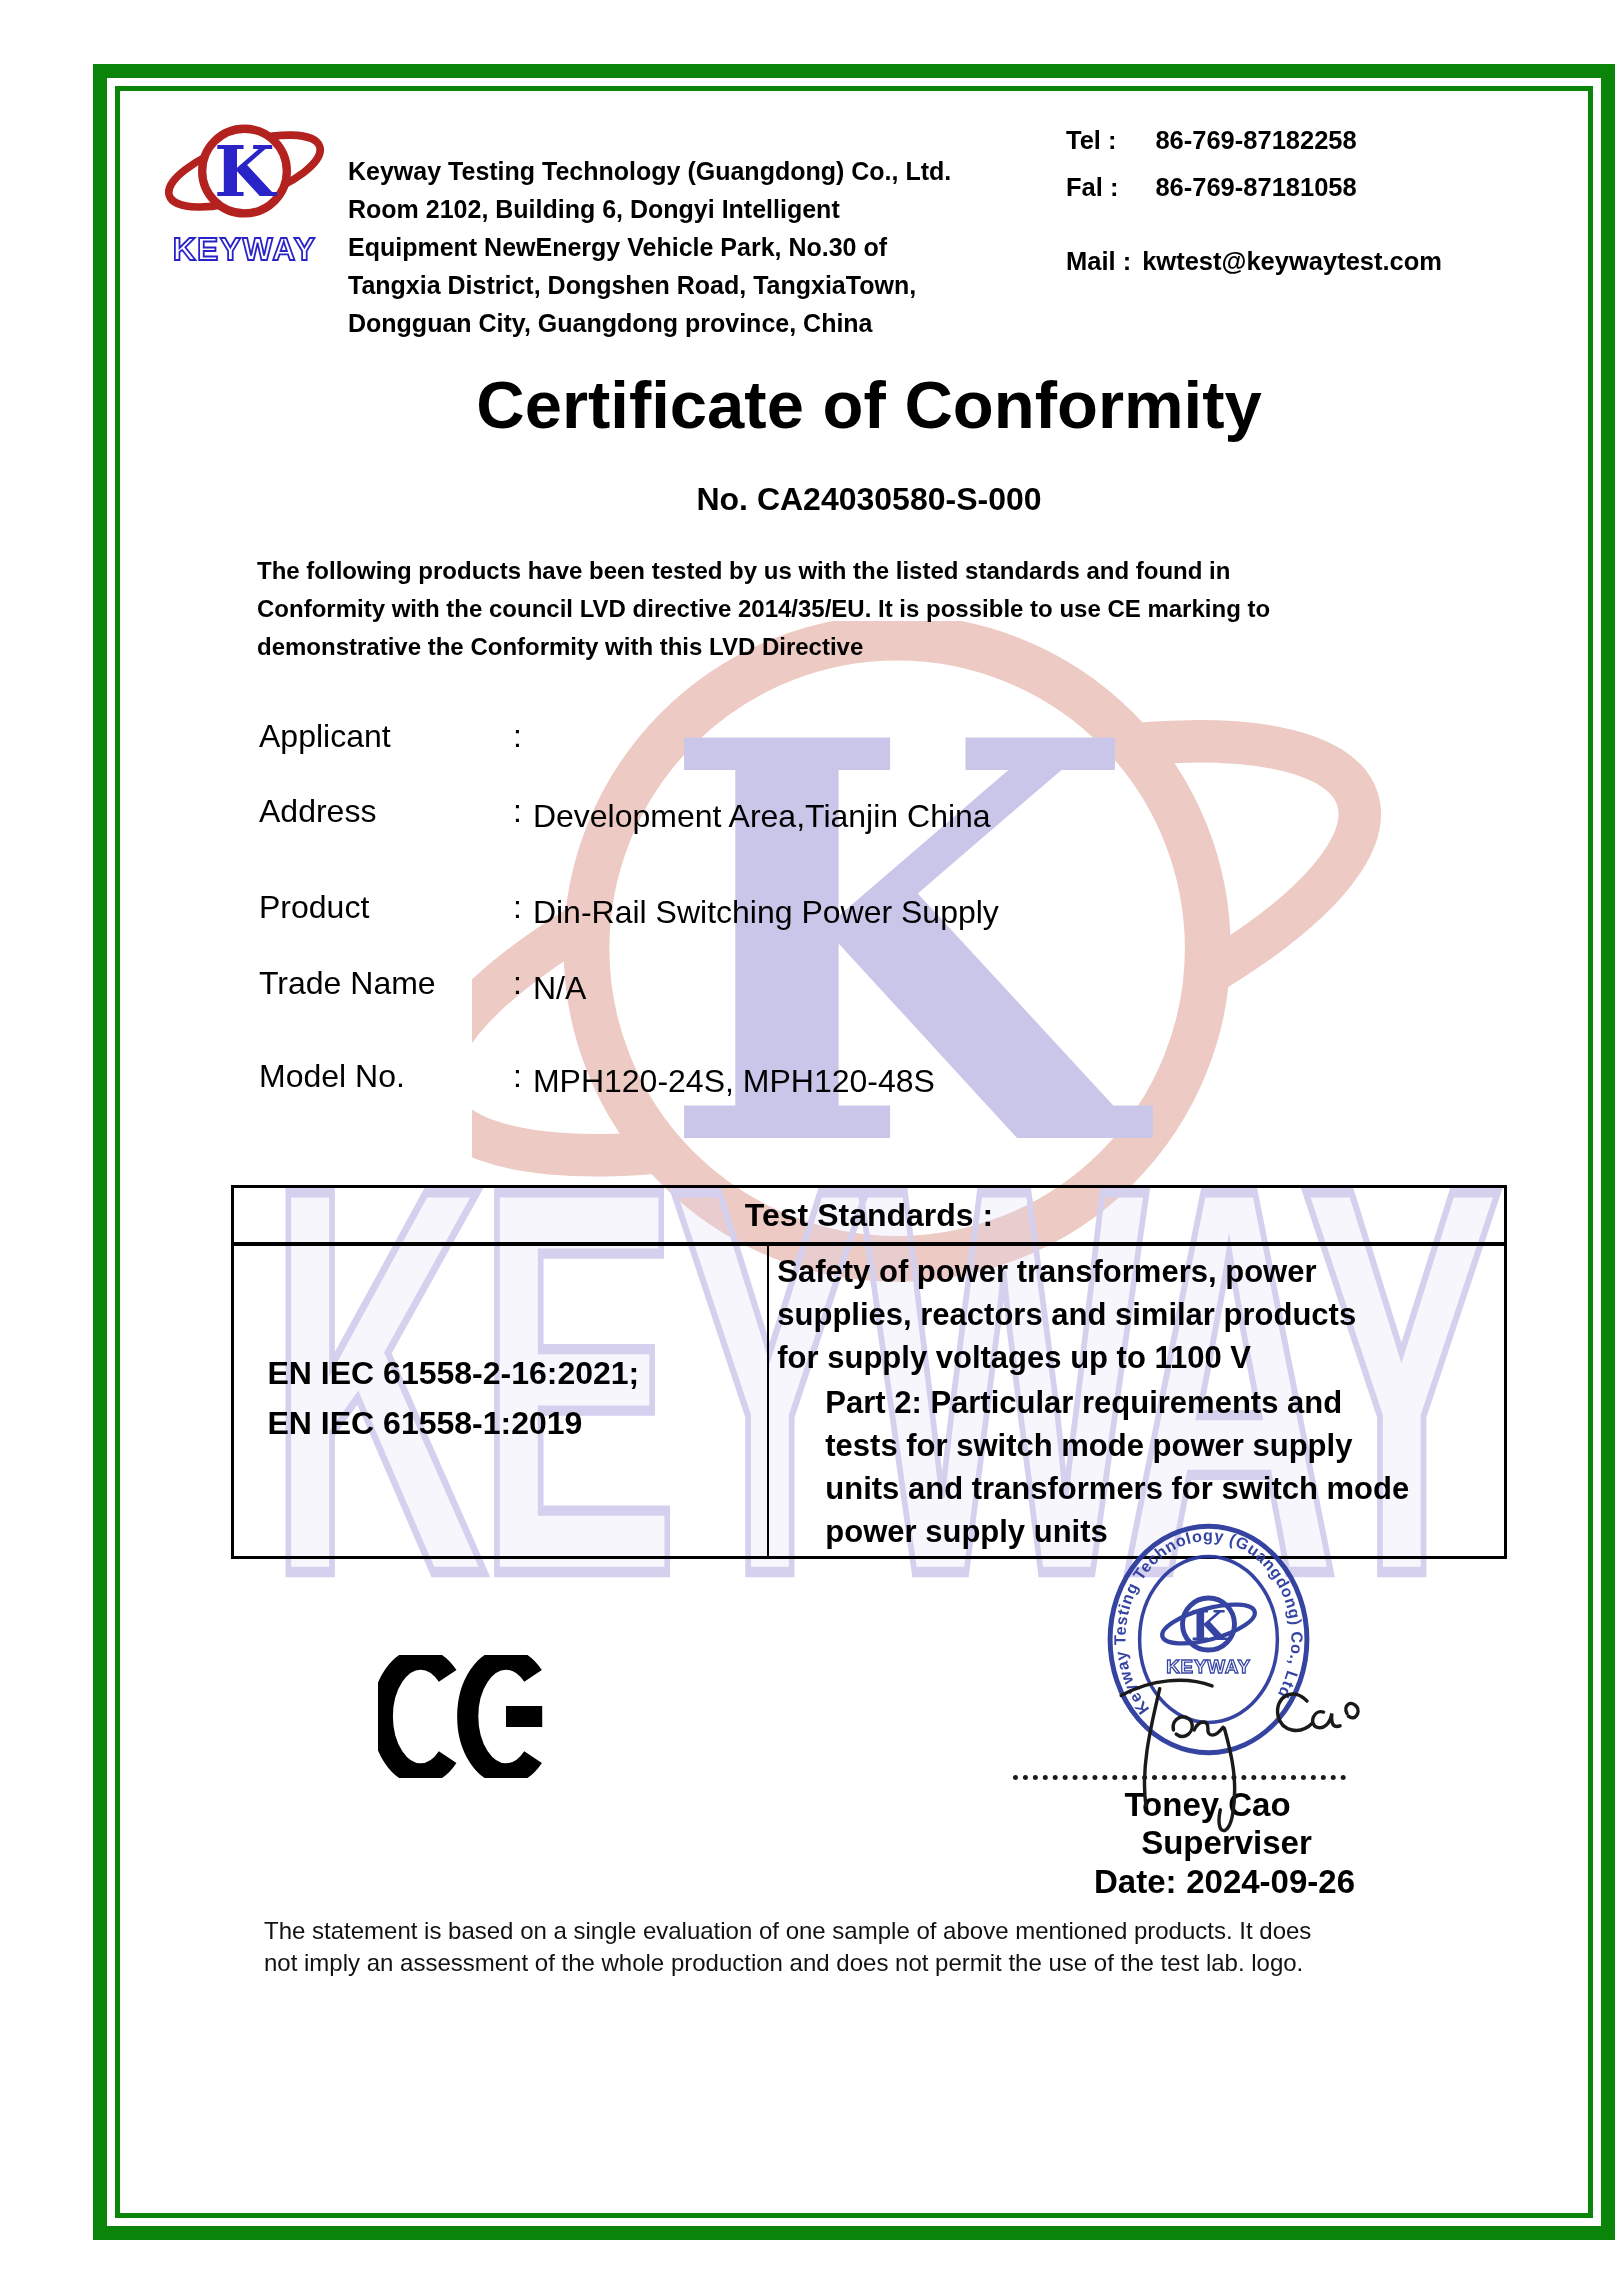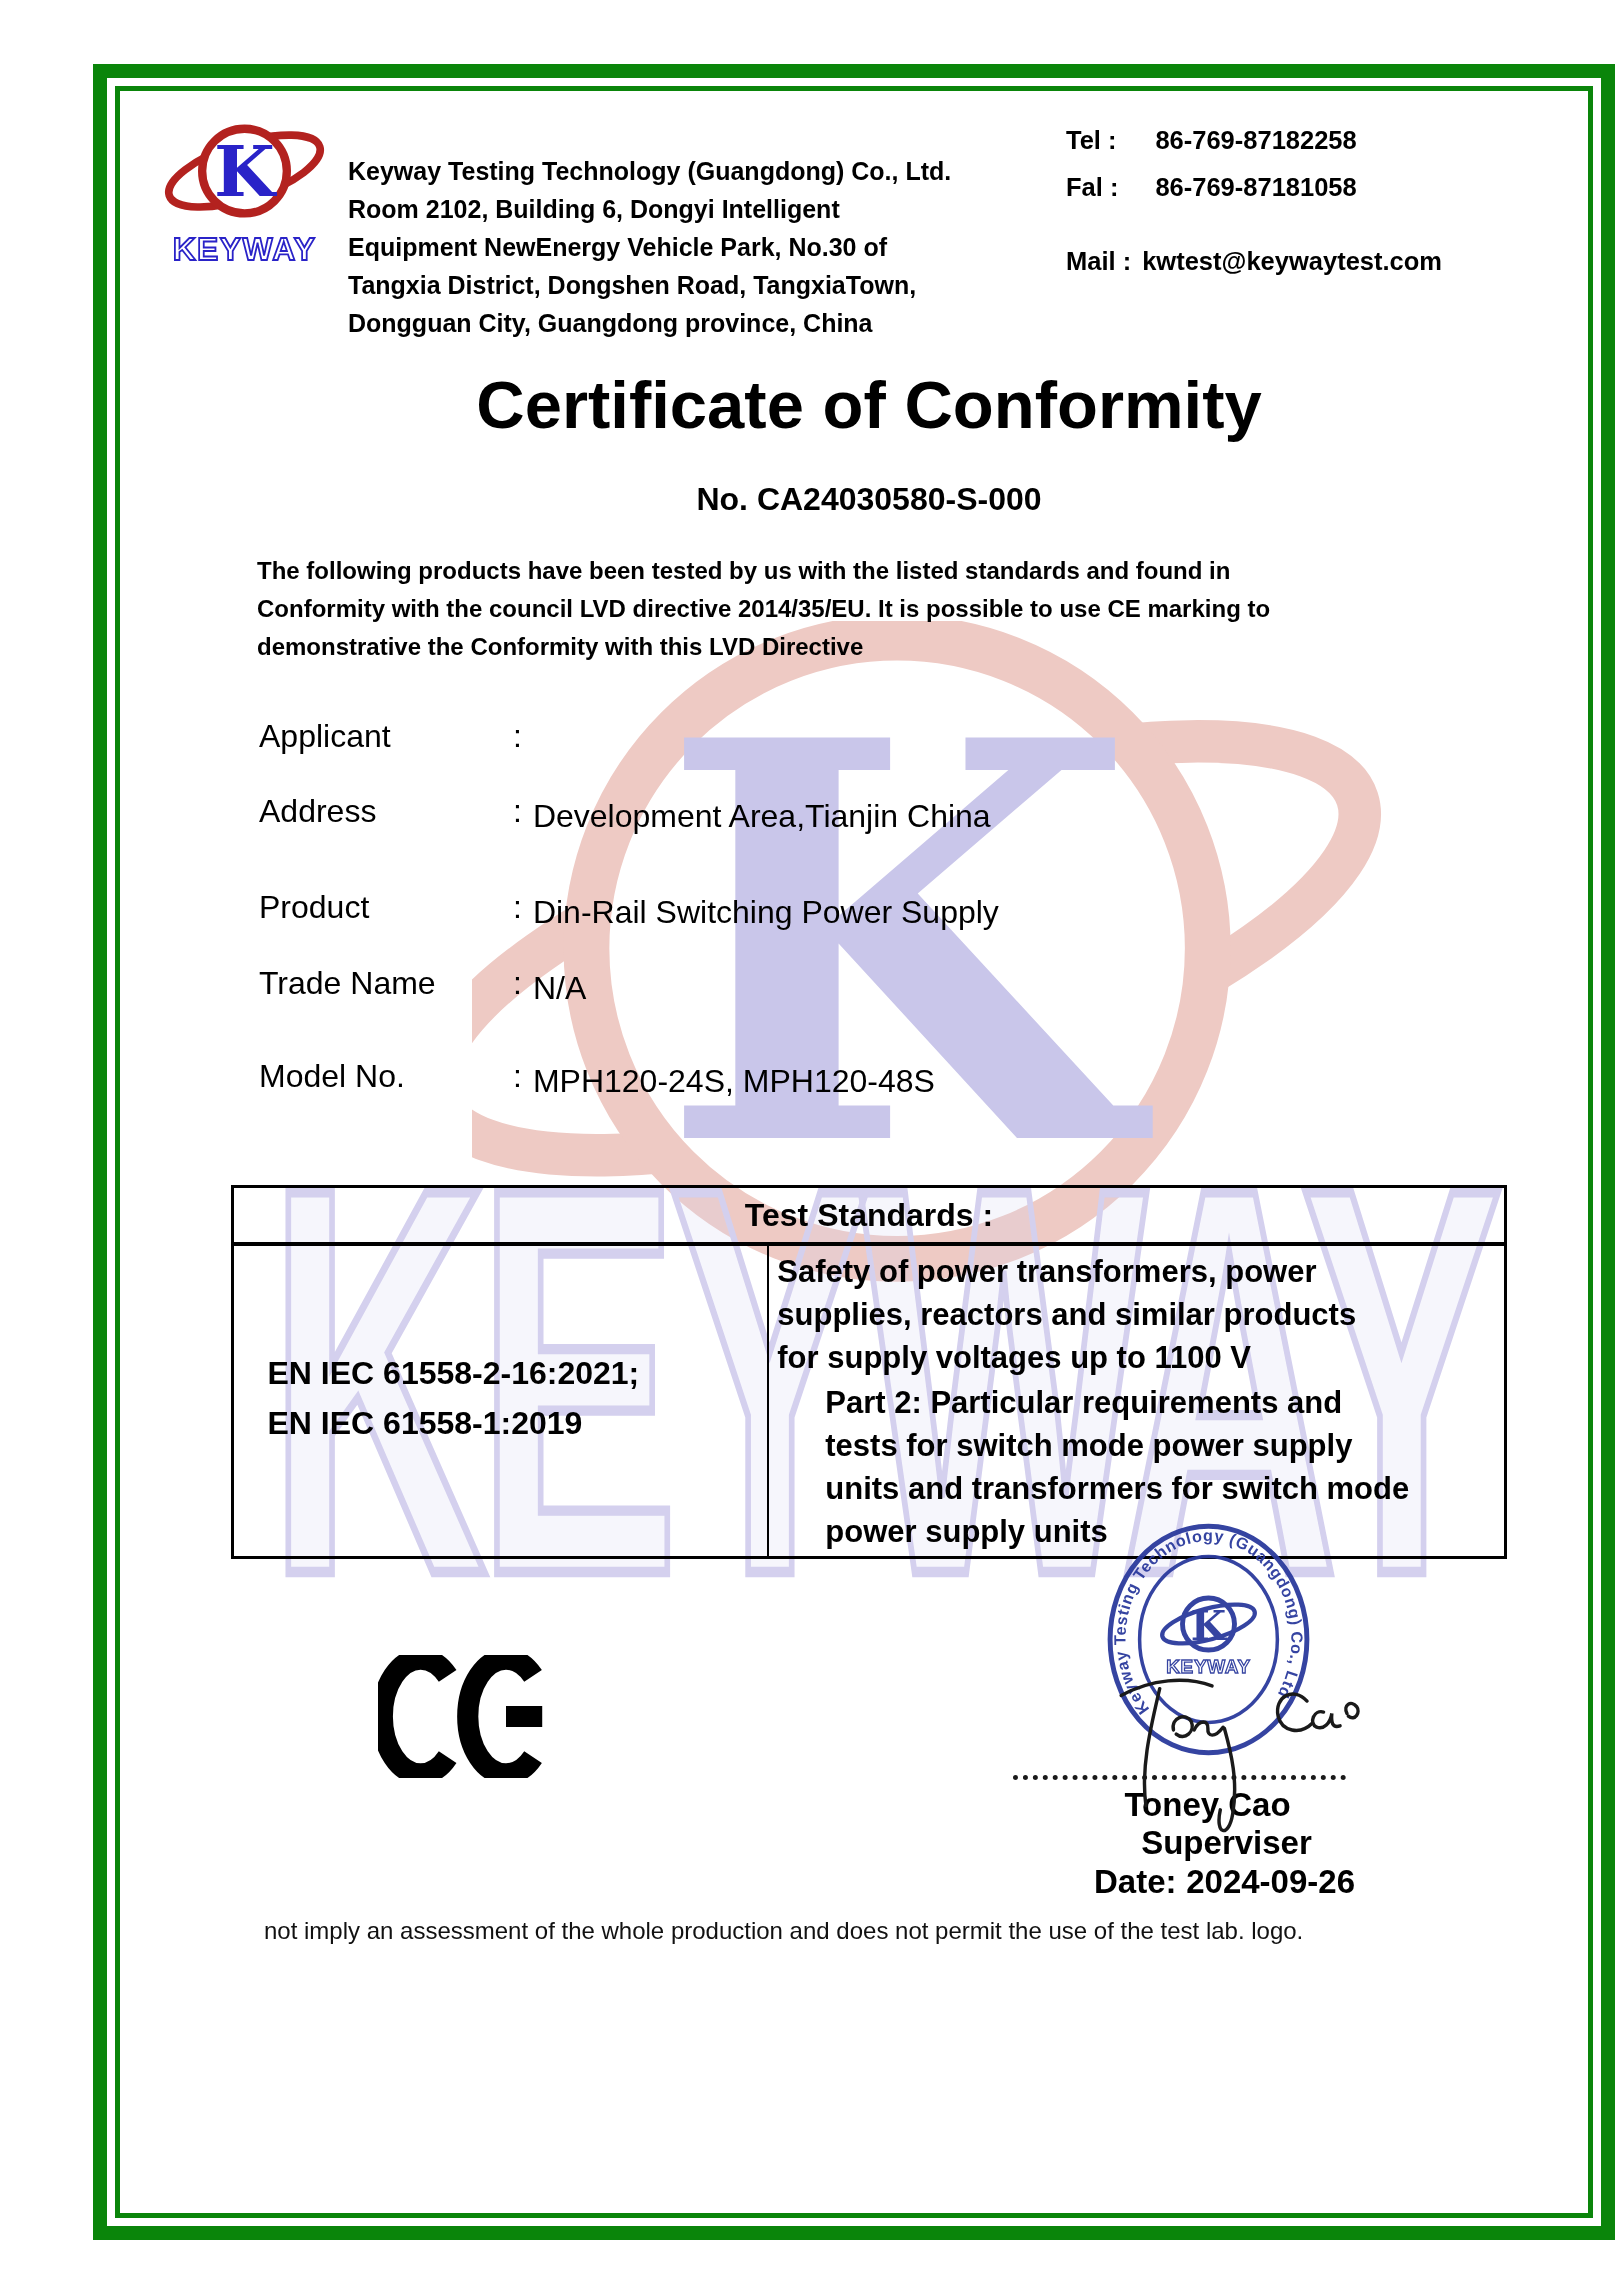--- a/index.html
+++ b/index.html
@@ -203,20 +203,21 @@
     </svg>
 
     <div class="sig-line"></div>
     <div class="sig-name">Toney Cao</div>
     <div class="sig-title">Superviser</div>
     <div class="sig-date">
       <span>Date:</span><span class="dv">2024-09-26</span>
     </div>
 
     <div class="footer">
+      <div>The statement is based on a single evaluation of one sample of above mentioned products. It does</div>
       <div>not imply an assessment of the whole production and does not permit the use of the test lab. logo.</div>
     </div>
 
   </div>
 
   <div class="frame-outer"></div>
   <div class="frame-inner"></div>
 
 </div>
 

